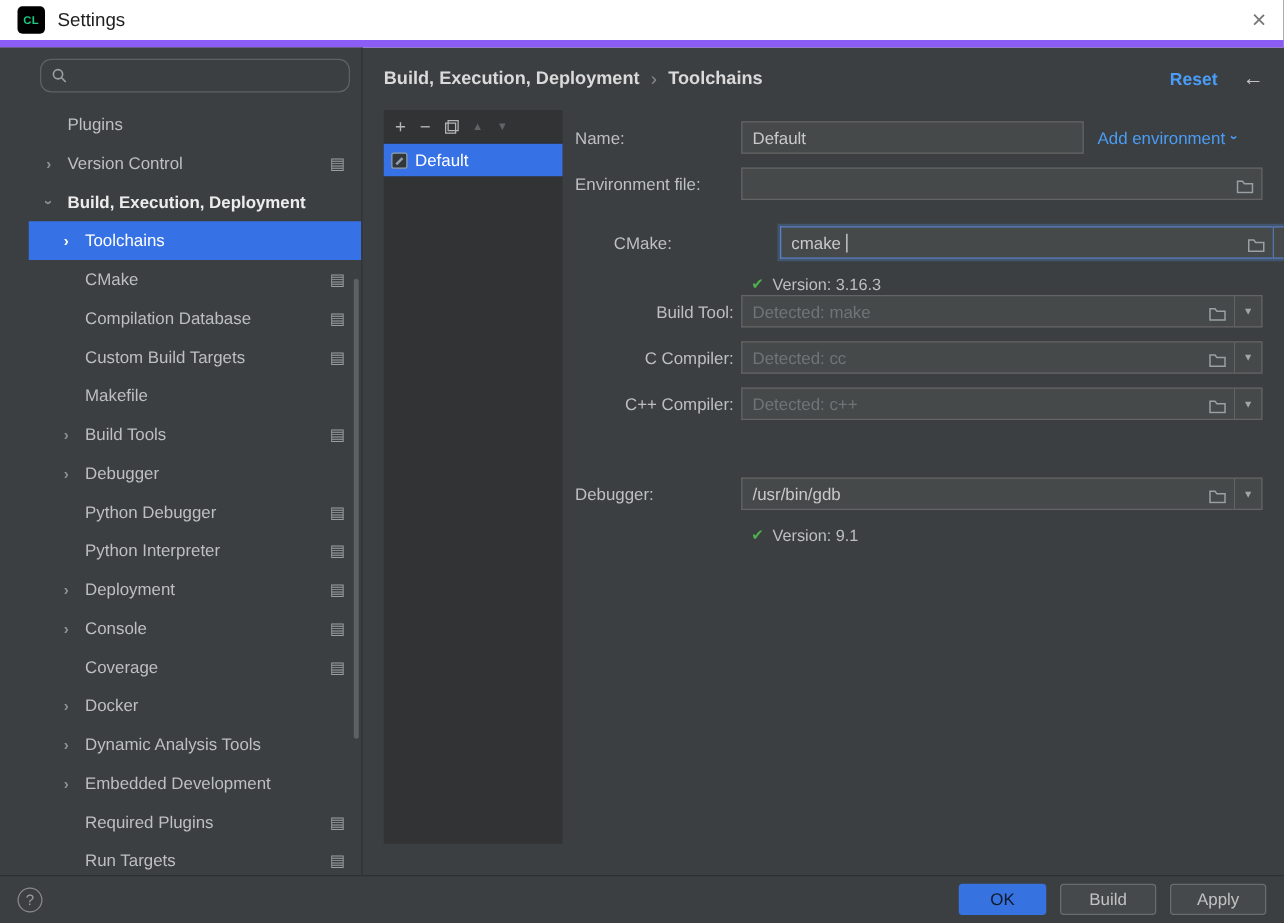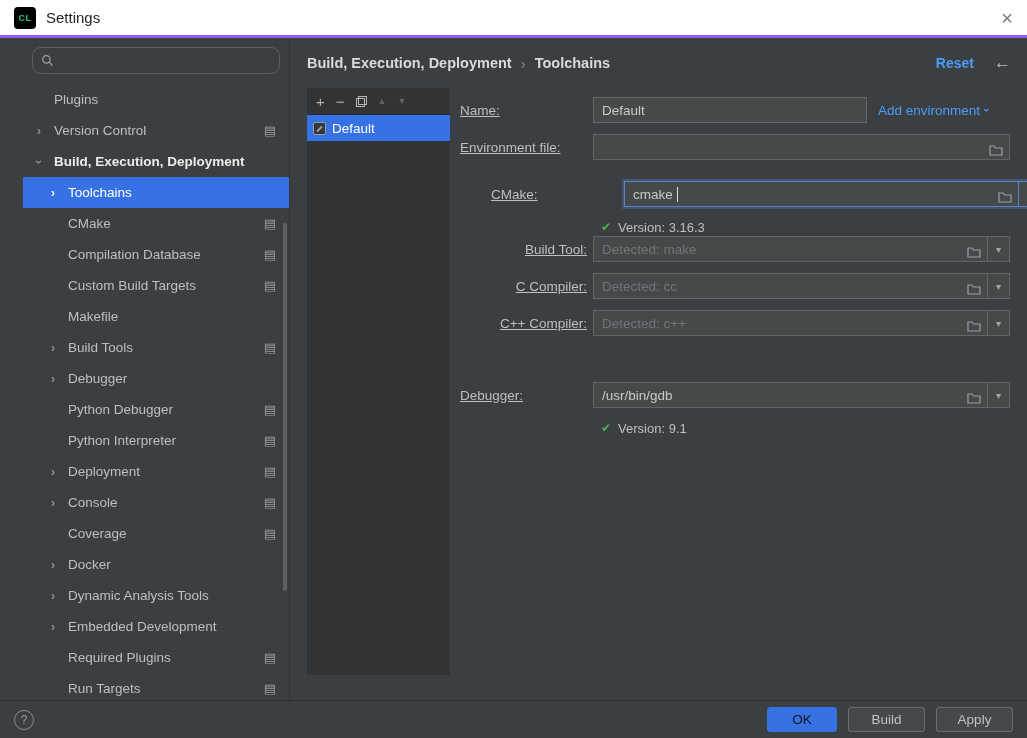--- a/index.html
+++ b/index.html
@@ -1,20 +1,20 @@
 <!DOCTYPE html>
 <html><head>
 <meta charset="utf-8">
 <style>
   * { margin:0; padding:0; box-sizing:border-box; }
   html,body { width:1027px; height:738px; overflow:hidden; background:#3c3f41;
     font-family:"Liberation Sans", sans-serif; }
 
   
-  .titlebar { height:38px; background:#ffffff; border-bottom:3px solid #8b5cf6;
+  .titlebar { height:38px; background:#ffffff; border-bottom:6px solid #8b5cf6;
     display:flex; align-items:center; padding:0 14px; }
   .logo { width:22px; height:22px; background:#000; border-radius:4px; color:#1ec882;
     font-size:9px; font-weight:bold; display:grid; place-items:center; letter-spacing:.5px; }
   .win-title { margin-left:10px; font-size:15px; color:#1f1f1f; }
   .close-btn { margin-left:auto; color:#777; font-size:20px; line-height:1; cursor:pointer; }
 
   
   .middle { display:flex; height:662px; }
   .sidebar { width:290px; background:#3c3f41; border-right:1px solid #313436;
     position:relative; overflow:hidden; flex:none;padding-left:23px; }
@@ -65,21 +65,21 @@
     color:#c3c3c3; font-size:13.5px; cursor:pointer; }
   .list-item.selected { background:#3672e5; color:#fff; }
   .tc-icon { width:13px; height:13px; margin-right:6px; flex:none; background:#33373a;
     border:1px solid #8fa0ad; border-radius:2px; position:relative; }
   .tc-icon::after { content:""; position:absolute; left:2px; top:5px; width:7px; height:2px;
     background:#8fa0ad; transform:rotate(-45deg); }
 
   
   .form { flex:1; padding:9px 0 0 10px; }
   .form-row { display:flex; align-items:center; margin-bottom:11px; }
-  .flabel { width:127px; flex:none; margin-right:6px; color:#bdbfc1; font-size:13.5px;text-decoration:underline; }
+  .flabel { width:127px; flex:none; margin-right:6px; color:#bdbfc1; font-size:13.5px; }
   .flabel.right { text-align:right; }
   .text-input { height:26px; background:#45494a; border:1px solid #646464; color:#c9c9c9;
     font-size:13.5px; padding:0 8px; outline:none; font-family:"Liberation Sans", sans-serif; }
   .name-input { width:274px; }
   .link { margin-left:11px; color:#4a9df6; font-size:13.5px; cursor:pointer; text-decoration:none;
     display:inline-flex; align-items:center; }
   .link .g { display:inline-block; transform:rotate(90deg); margin-left:5px; font-weight:bold; font-size:11px; }
   .combo { display:flex; width:417px; }
   .combo.noarrow .combo-box { border-right:1px solid #646464; }
   .combo-box { flex:1; position:relative; display:flex; align-items:center; height:26px;

